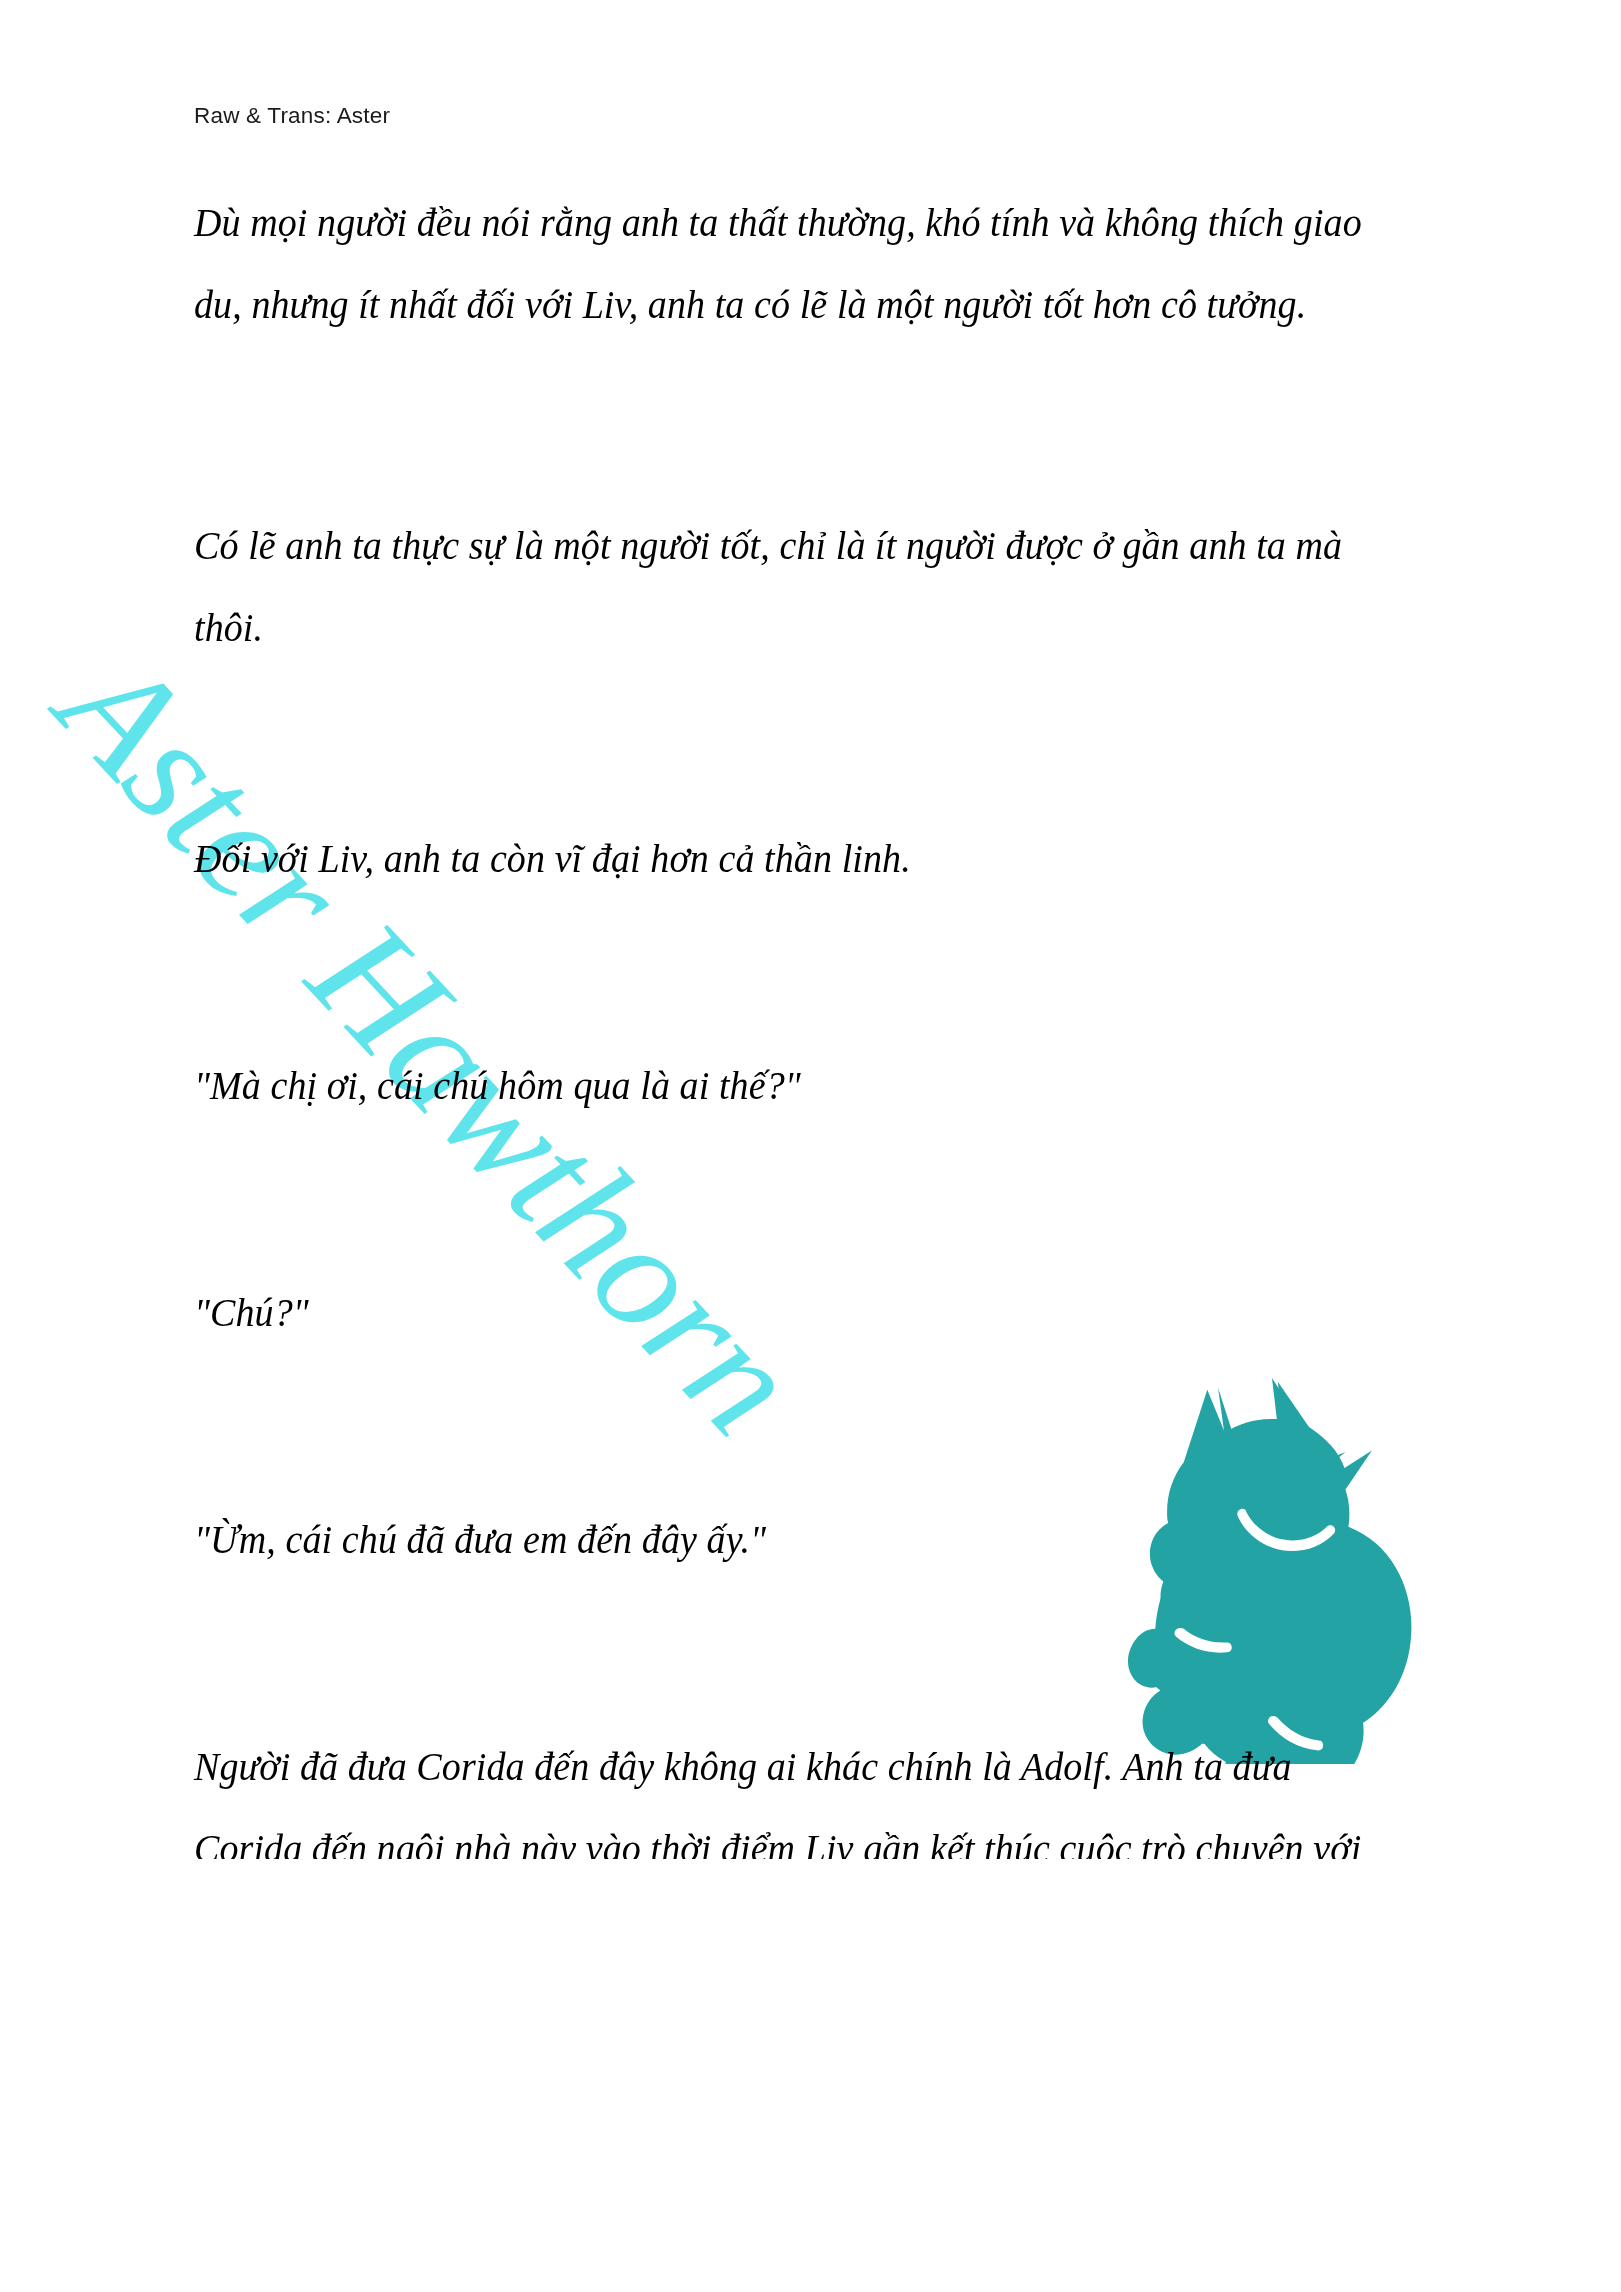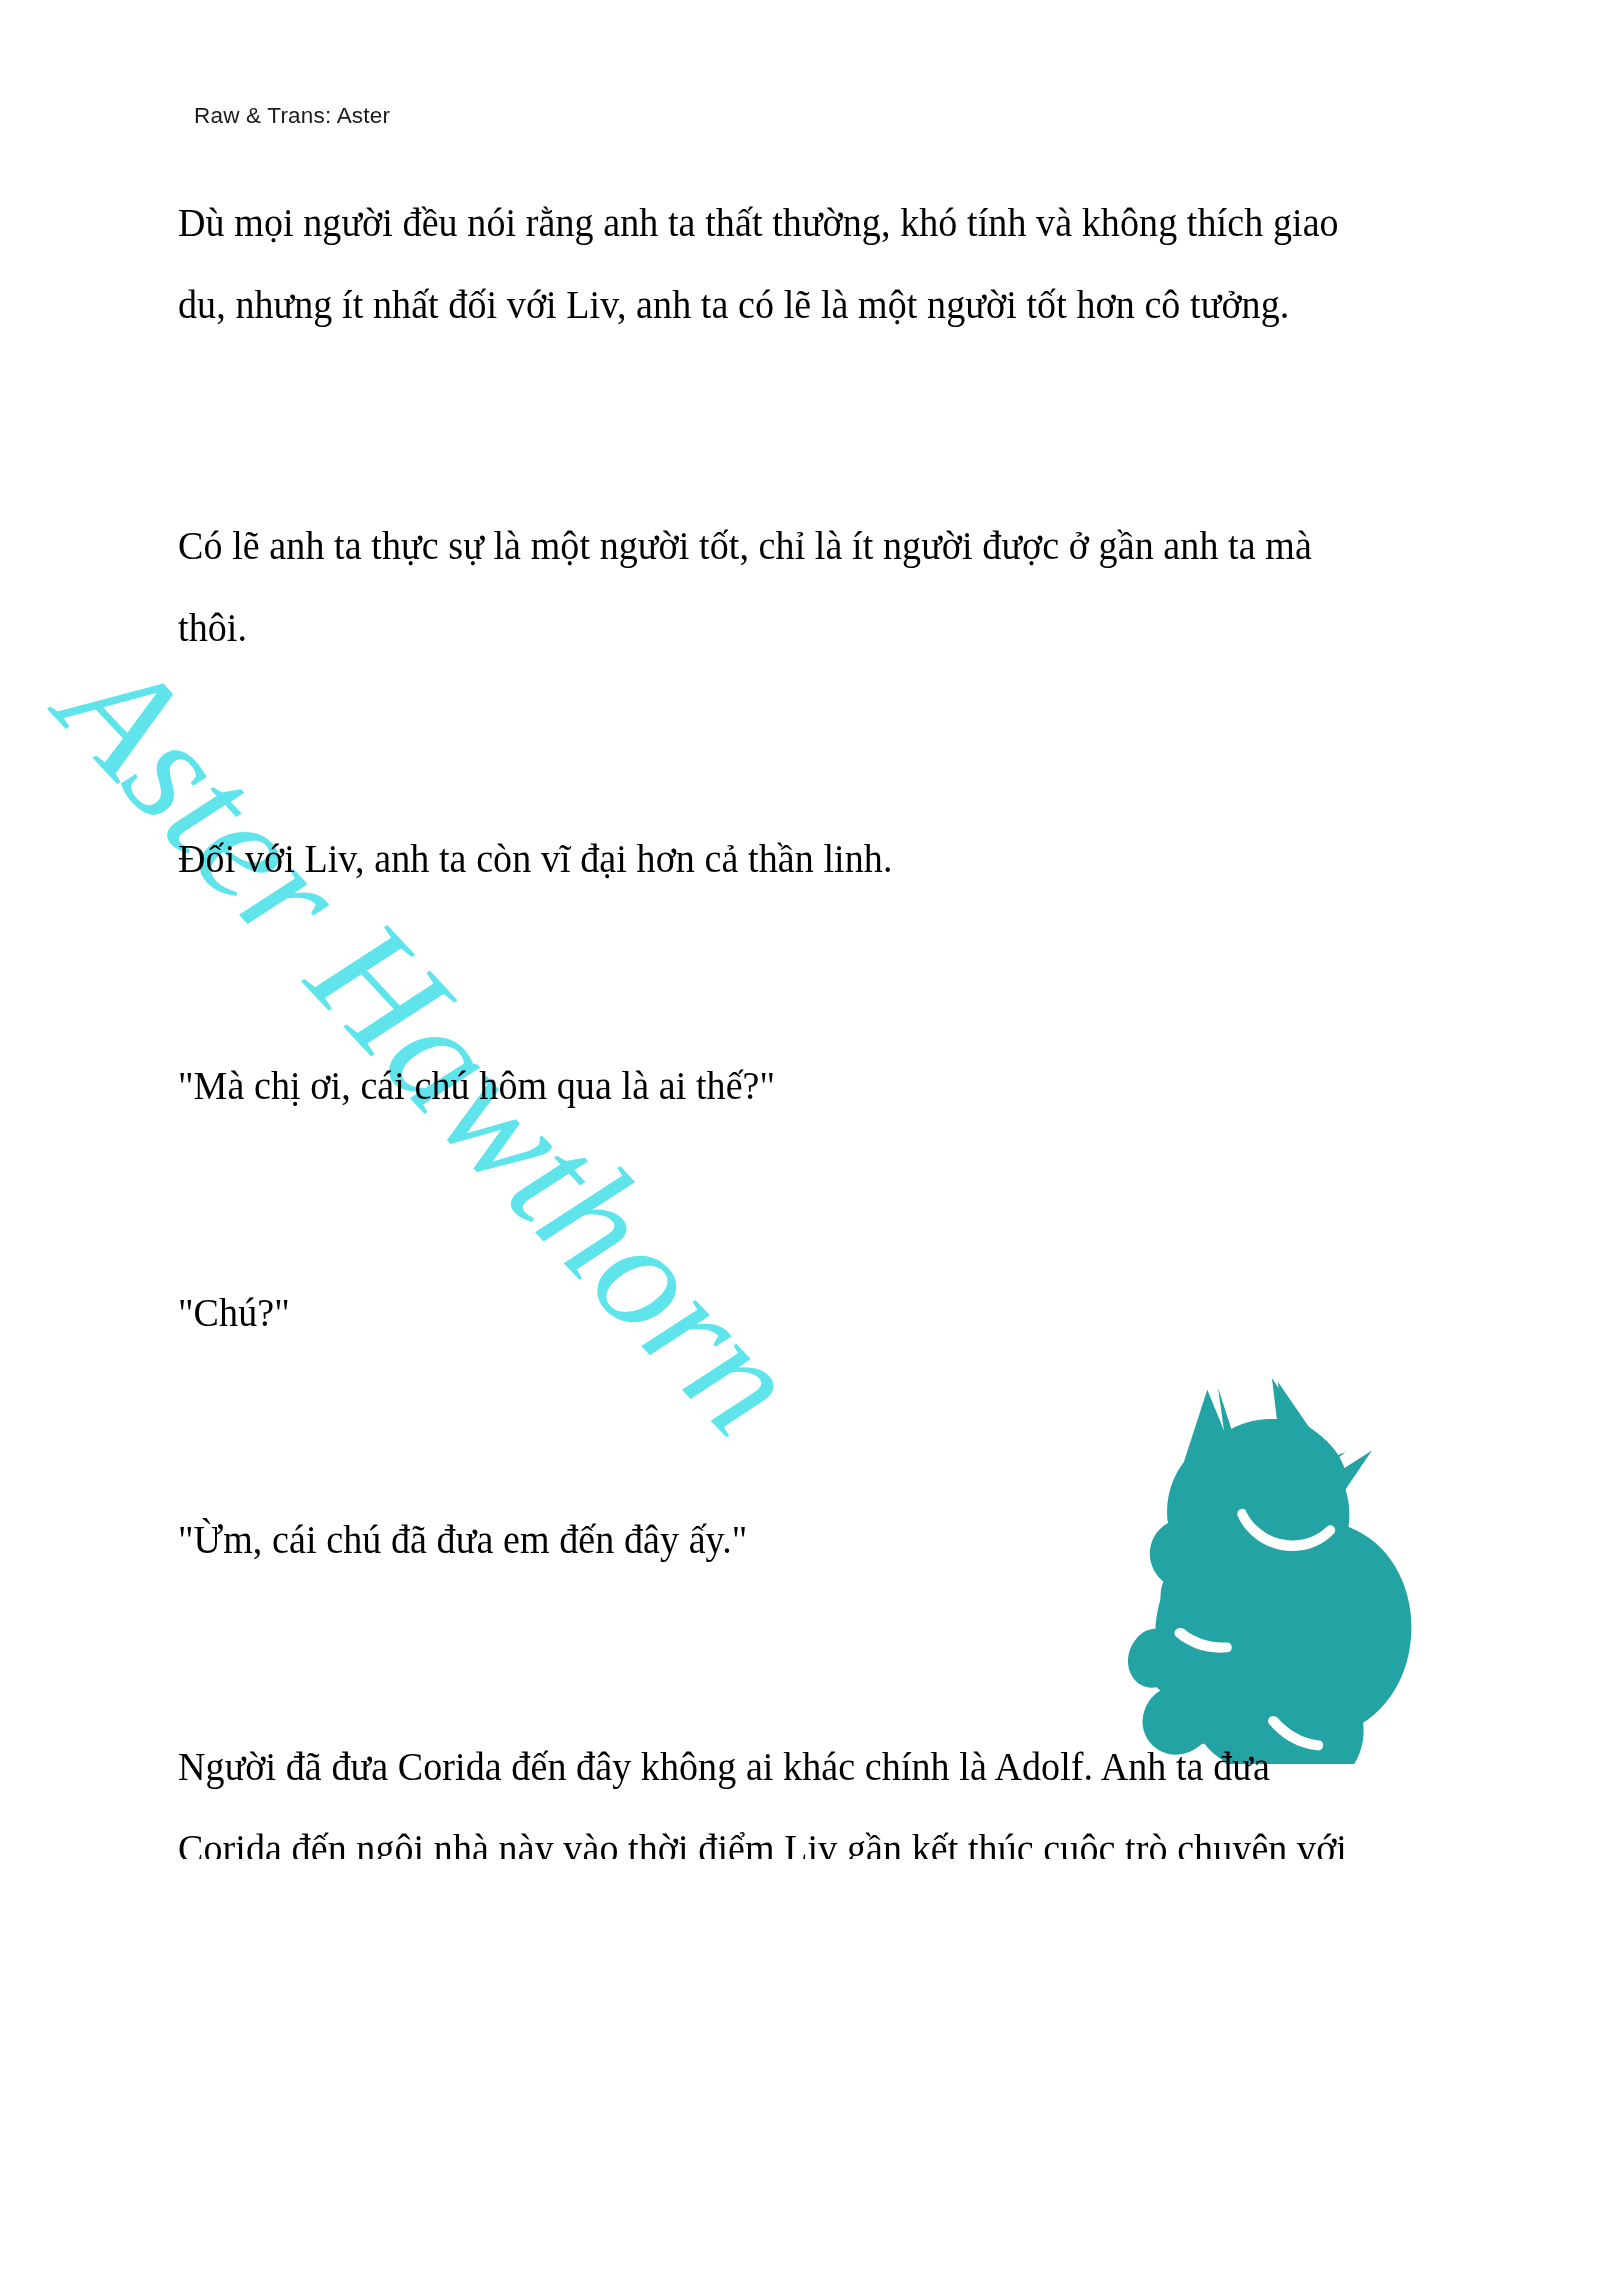--- a/index.html
+++ b/index.html
@@ -29,24 +29,25 @@
     font-size: 22.5px;
     color: #1b1b1b;
     letter-spacing: 0.2px;
     white-space: nowrap;
     z-index: 4;
   }
 
   
   .content {
     position: absolute;
-    left: 178px;
+    left: 194px;
     top: 182px;
     width: 1245px;
     z-index: 3;
+    font-style: italic;
   }
 
   .para {
     margin: 0 0 0 0;
     color: #000000;
     font-size: 40px;
     line-height: 82px;
     letter-spacing: 0.1px;
     font-stretch: condensed;
     transform: scaleX(0.95);

